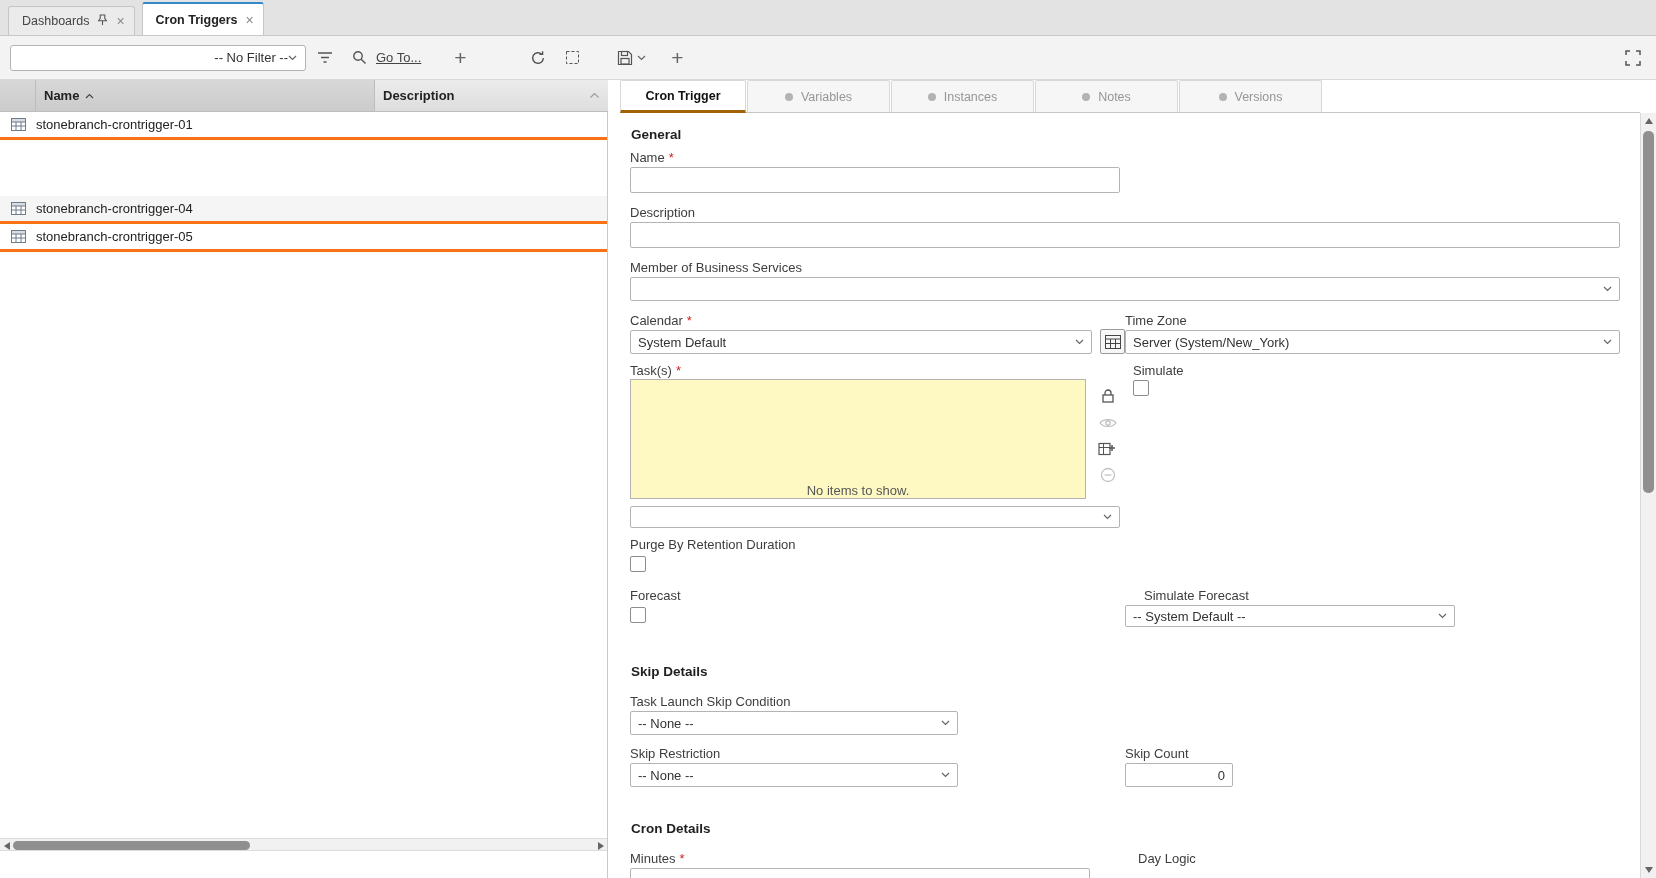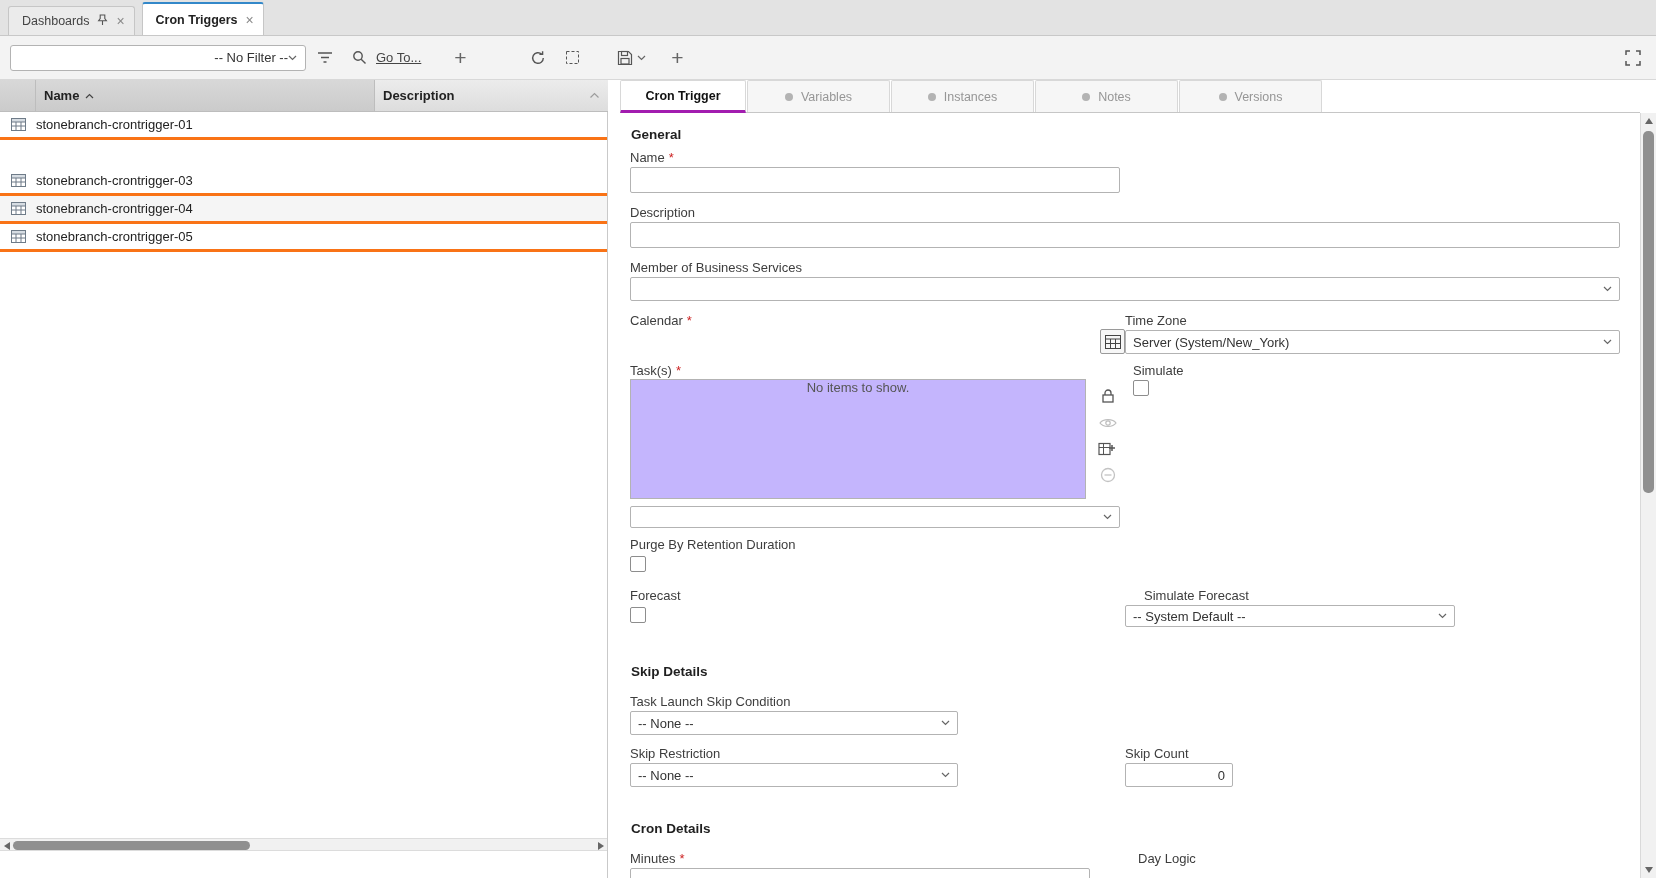--- a/index.html
+++ b/index.html
@@ -51,38 +51,38 @@
                border-top:1px solid #cfcfcf; display:flex; align-items:center; padding-left:8px;
                font-size:12.5px; color:#333; }
 
   
   .dtabs { position:absolute; left:620px; top:80px; width:1020px; height:33px; display:flex;
            border-bottom:1px solid #c6c6c6; background:#fff; }
   .dtab { width:143px; display:flex; align-items:center; justify-content:center; gap:8px;
           background:#f6f6f6; border:1px solid #d8d8d8; border-bottom:none; color:#969696;
           font-size:12.5px; border-radius:2px 2px 0 0; margin-right:1px; cursor:pointer; }
   .dtab.active { width:126px; background:#fff; color:#111; font-weight:bold;
-                 border-bottom:3px solid #a21caf; margin-bottom:-1px; }
+                 border-bottom:3px solid #a16207; margin-bottom:-1px; }
   .dot { width:8px; height:8px; border-radius:50%; background:#b3b3b3; }
 
   
   .form { position:absolute; left:620px; top:113px; width:1020px; height:765px; background:#fff;
           overflow:hidden; color:#3d3d3d; }
   .fh { position:absolute; font-weight:bold; color:#1f1f1f; font-size:13.5px; }
   .flabel { position:absolute; color:#3d3d3d; }
   .req::after { content:"*"; color:#cc2222; margin-left:4px; }
   .tinput { position:absolute; border:1px solid #b3b3b3; border-radius:2px; background:#fff;
             padding:0 7px; font:13px "Liberation Sans", sans-serif; color:#333; }
   .select { position:absolute; border:1px solid #b3b3b3; border-radius:2px; background:#fff;
             display:flex; align-items:center; justify-content:space-between; padding:0 7px;
             color:#333; cursor:pointer; }
   .check { position:absolute; width:16px; height:16px; border:1px solid #8d8d8d; border-radius:2px;
            background:#fff; cursor:pointer; }
-  .listbox { position:absolute; border:1px solid #b3b3b3; background:#c4b5fd; display:flex;
-             align-items:flex-start; justify-content:center; color:#555; }
+  .listbox { position:absolute; border:1px solid #b3b3b3; background:#fef9c3; display:flex;
+             align-items:flex-end; justify-content:center; color:#555; }
   .sideicon { position:absolute; width:22px; height:22px; display:flex; align-items:center;
               justify-content:center; cursor:pointer; }
   .iconbtn { position:absolute; width:25px; height:25px; border:1px solid #9a9a9a; border-radius:2px;
              background:#f7f7f7; display:flex; align-items:center; justify-content:center; cursor:pointer; }
 
   
   .vscroll { position:absolute; right:0; top:113px; width:16px; height:765px; background:#f1f1f1;
              border-left:1px solid #d9d9d9; }
   .vthumb { position:absolute; left:2px; top:18px; width:11px; height:362px; background:#8f8f8f; border-radius:5px; }
   .varrow { position:absolute; left:0; width:16px; height:16px; display:flex; align-items:center;
@@ -189,32 +189,20 @@
           <svg width="15" height="13">
             <rect x="0.5" y="0.5" width="14" height="12" fill="#fff" stroke="#6e7b88"></rect>
             <rect x="0.5" y="0.5" width="14" height="3.5" fill="#d7dde3" stroke="#6e7b88"></rect>
             <line x1="0.5" y1="8" x2="14.5" y2="8" stroke="#6e7b88"></line>
             <line x1="5" y1="4" x2="5" y2="12.5" stroke="#6e7b88"></line>
             <line x1="10" y1="4" x2="10" y2="12.5" stroke="#6e7b88"></line>
           </svg>
         </span>
       <span class="rowname">stonebranch-crontrigger-01</span>
     </div>
-    <div class="lrow" style="top:88px">
-      <span class="rowicon">
-          <svg width="15" height="13">
-            <rect x="0.5" y="0.5" width="14" height="12" fill="#fff" stroke="#6e7b88"></rect>
-            <rect x="0.5" y="0.5" width="14" height="3.5" fill="#d7dde3" stroke="#6e7b88"></rect>
-            <line x1="0.5" y1="8" x2="14.5" y2="8" stroke="#6e7b88"></line>
-            <line x1="5" y1="4" x2="5" y2="12.5" stroke="#6e7b88"></line>
-            <line x1="10" y1="4" x2="10" y2="12.5" stroke="#6e7b88"></line>
-          </svg>
-        </span>
-      <span class="rowname">stonebranch-crontrigger-03</span>
-    </div>
     <div class="lrow alt" style="top:116px">
       <span class="rowicon">
           <svg width="15" height="13">
             <rect x="0.5" y="0.5" width="14" height="12" fill="#fff" stroke="#6e7b88"></rect>
             <rect x="0.5" y="0.5" width="14" height="3.5" fill="#d7dde3" stroke="#6e7b88"></rect>
             <line x1="0.5" y1="8" x2="14.5" y2="8" stroke="#6e7b88"></line>
             <line x1="5" y1="4" x2="5" y2="12.5" stroke="#6e7b88"></line>
             <line x1="10" y1="4" x2="10" y2="12.5" stroke="#6e7b88"></line>
           </svg>
         </span>
@@ -278,20 +266,26 @@
 
     <div class="flabel" style="left:10px;top:147px">Member of Business Services</div>
     <div class="select" style="left:10px;top:164px;width:990px;height:24px">
       <span></span>
       <svg width="9" height="6">
           <polyline points="1,1 4.5,4.5 8,1" fill="none" stroke="#666" stroke-width="1.2"></polyline>
         </svg>
     </div>
 
     <div class="flabel req" style="left:10px;top:200px">Calendar</div>
+    <div class="select" style="left:10px;top:217px;width:462px;height:24px">
+      <span>System Default</span>
+      <svg width="9" height="6">
+          <polyline points="1,1 4.5,4.5 8,1" fill="none" stroke="#666" stroke-width="1.2"></polyline>
+        </svg>
+    </div>
     <div class="iconbtn" style="left:480px;top:216px">
       <svg width="16" height="14">
           <rect x="0.5" y="0.5" width="15" height="13" fill="none" stroke="#444"></rect>
           <line x1="0.5" y1="4" x2="15.5" y2="4" stroke="#444"></line>
           <line x1="5.5" y1="4" x2="5.5" y2="13.5" stroke="#444"></line>
           <line x1="10.5" y1="4" x2="10.5" y2="13.5" stroke="#444"></line>
           <line x1="0.5" y1="8.5" x2="15.5" y2="8.5" stroke="#444"></line>
         </svg>
     </div>
 

